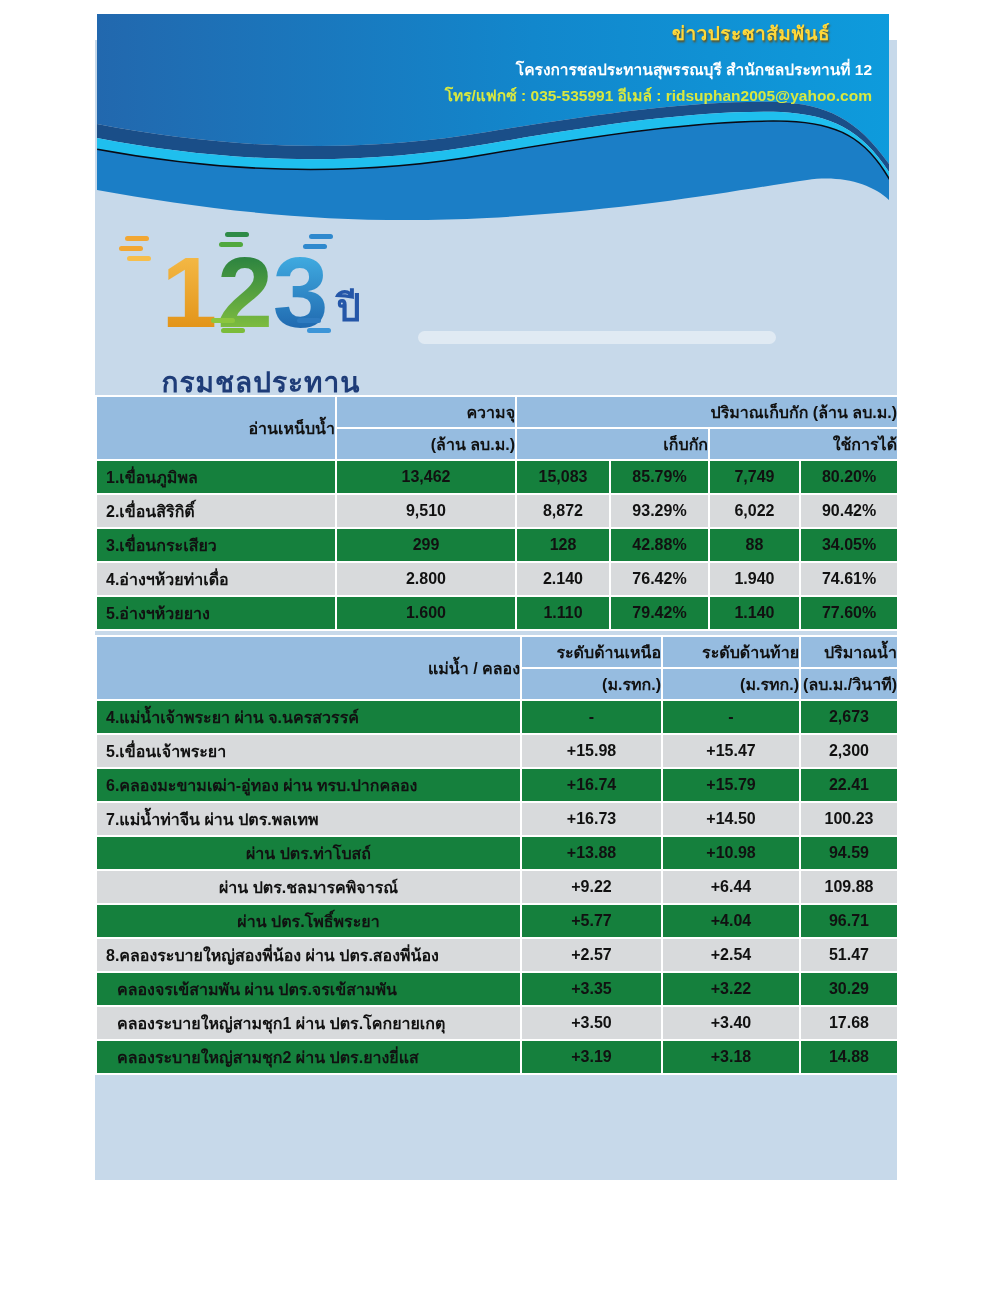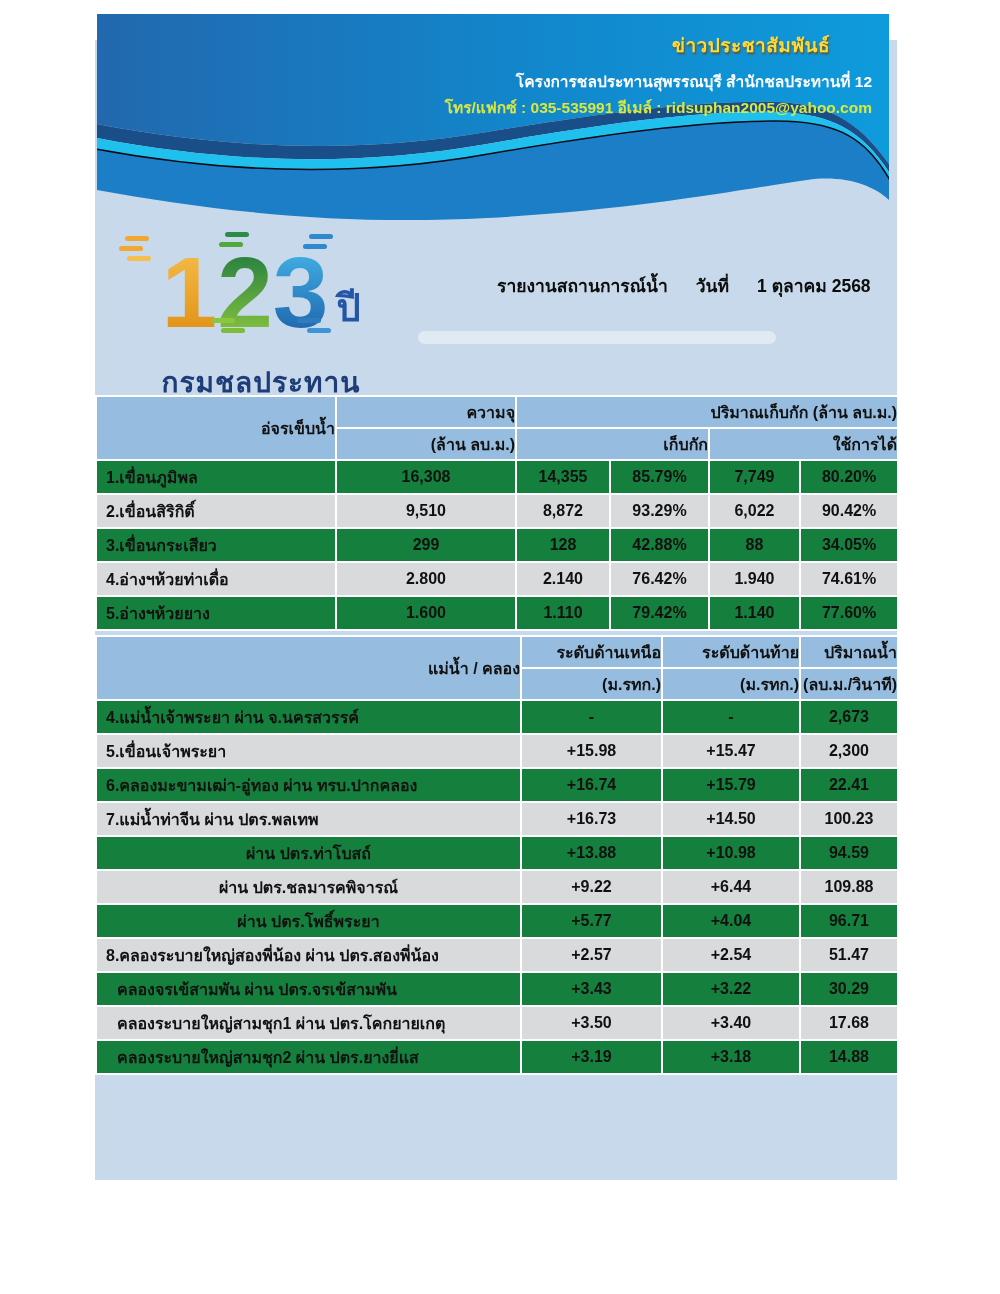--- a/index.html
+++ b/index.html
@@ -4,21 +4,21 @@
 <style>
   html,body{margin:0;padding:0;background:#fff;}
   .page{position:relative;width:1000px;height:1294px;background:#fff;overflow:hidden;
         font-family:"Liberation Sans","DejaVu Sans",sans-serif;color:#111;}
   
   .content-bg{position:absolute;left:95px;top:40px;width:802px;height:1140px;background:#C7D9EA;}
   
   .header-svg{position:absolute;left:97px;top:14px;}
   .header-text{position:absolute;left:97px;top:22px;width:775px;text-align:right;line-height:1.25;}
   .badge{font-size:19px;font-weight:800;color:#FFD83A;letter-spacing:.5px;
-         text-shadow:1px 2px 2px rgba(110,70,0,.85);margin:12px 42px 14px 0;padding-left:22px;}
+         text-shadow:1px 2px 2px rgba(110,70,0,.85);margin:0 42px 14px 0;padding-left:22px;}
   .org-line{font-size:15.5px;font-weight:700;color:#ffffff;margin-bottom:7px;}
   .contact-line{font-size:15.5px;font-weight:700;color:#D9E83F;}
   
   .logo{position:absolute;left:133px;top:228px;width:256px;text-align:center;}
   .digits{position:relative;display:flex;justify-content:center;align-items:flex-end;height:112px;}
   .digit{font-size:100px;font-weight:800;line-height:.95;
          -webkit-background-clip:text;background-clip:text;color:transparent;}
   .d1{background-image:linear-gradient(#F6BE4C,#E08E12);}
   .d2{background-image:linear-gradient(#1E7A40,#8CC63F);}
   .d3{background-image:linear-gradient(#45B5E8,#1B5FA8);}
@@ -81,53 +81,48 @@
       <span class="dash b"></span>
       <span class="digit d1">1</span>
       <span class="digit d2">2</span>
       <span class="digit d3">3</span>
       <span class="yi">ปี</span>
     </div>
     <div class="logo-org">กรมชลประทาน</div>
     <div class="logo-date">13 มิถุนายน 2568</div>
   </div>
 
-  <div class="report-title">
-    <span>รายงานสถานการณ์น้ำ</span>
-    <span>วันที่</span>
-    <span>1 ตุลาคม 2568</span>
-  </div>
   <div class="white-strip"></div>
 
   <table class="t1">
     <colgroup>
         <col style="width:240px">
         <col style="width:180px">
         <col style="width:94px">
         <col style="width:99px">
         <col style="width:91px">
         <col style="width:98px">
       </colgroup>
     <thead>
       <tr>
-        <th rowspan="2">อ่จรเข็บน้ำ</th>
+        <th rowspan="2">อ่านเหน็บน้ำ</th>
         <th>ความจุ</th>
         <th colspan="4">ปริมาณเก็บกัก (ล้าน ลบ.ม.)</th>
       </tr>
       <tr>
         <th>(ล้าน ลบ.ม.)</th>
         <th colspan="2">เก็บกัก</th>
         <th colspan="2">ใช้การได้</th>
       </tr>
     </thead>
     <tbody>
       <tr class="light">
         <td class="name">1.เขื่อนภูมิพล</td>
-        <td>16,308</td>
-        <td>14,355</td>
+        <td>13,462</td>
+        <td>15,083</td>
         <td>85.79%</td>
         <td>7,749</td>
         <td>80.20%</td>
       </tr>
       <tr class="grey">
         <td class="name">2.เขื่อนสิริกิติ์</td>
         <td>9,510</td>
         <td>8,872</td>
         <td>93.29%</td>
         <td>6,022</td>
@@ -224,21 +219,21 @@
         <td>96.71</td>
       </tr>
       <tr class="grey">
         <td class="name">8.คลองระบายใหญ่สองพี่น้อง ผ่าน ปตร.สองพี่น้อง</td>
         <td>+2.57</td>
         <td>+2.54</td>
         <td>51.47</td>
       </tr>
       <tr class="light">
         <td class="name-indent">คลองจรเข้สามพัน ผ่าน ปตร.จรเข้สามพัน</td>
-        <td>+3.43</td>
+        <td>+3.35</td>
         <td>+3.22</td>
         <td>30.29</td>
       </tr>
       <tr class="grey">
         <td class="name-indent">คลองระบายใหญ่สามชุก1 ผ่าน ปตร.โคกยายเกตุ</td>
         <td>+3.50</td>
         <td>+3.40</td>
         <td>17.68</td>
       </tr>
       <tr class="light">

